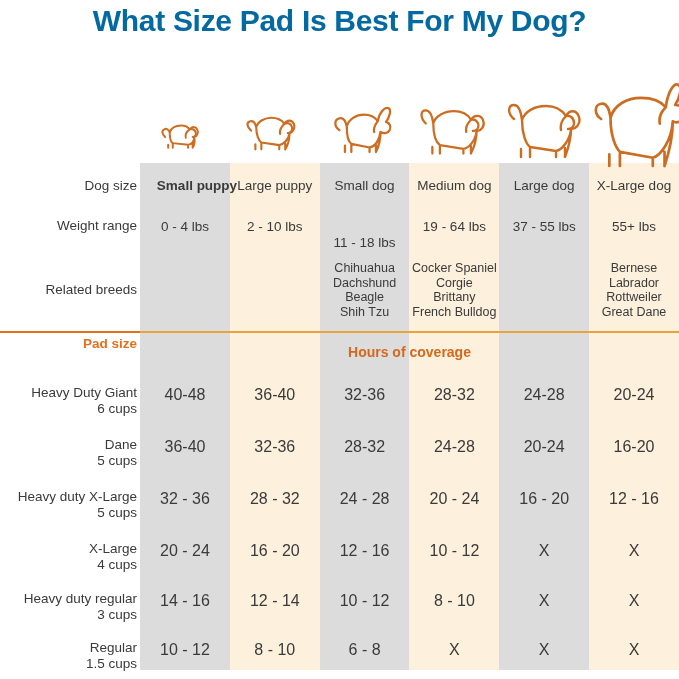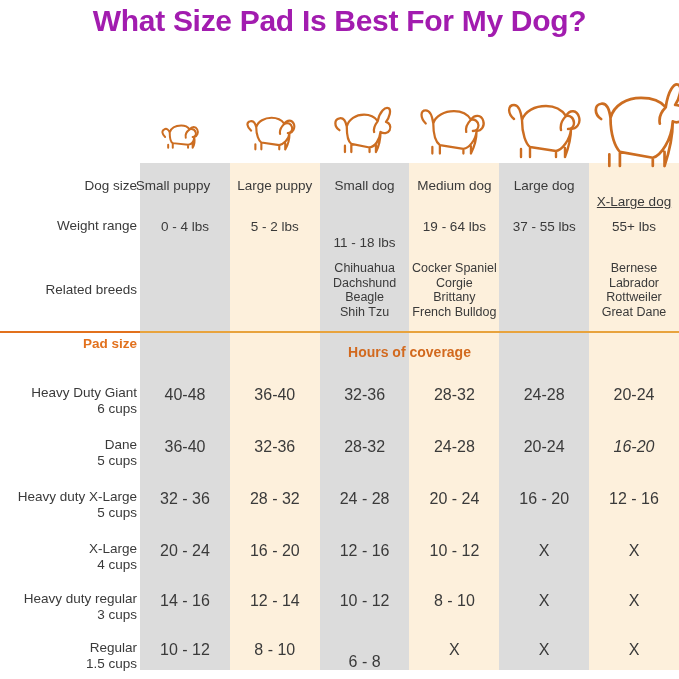--- a/index.html
+++ b/index.html
@@ -11,21 +11,21 @@
     overflow:hidden;
     position:relative;
   }
   #chart{position:relative;width:679px;height:679px;}
 
   .title{
     position:absolute;left:0;top:4px;width:679px;
     text-align:center;
     font-size:30px;
     font-weight:bold;
-    color:#a21caf;
+    color:#0369a1;
     letter-spacing:-0.3px;
     white-space:nowrap;
   }
 
   
   .bands{position:absolute;left:0;top:0;width:679px;height:679px;}
   .band{position:absolute;top:163px;height:507px;width:90px;}
 
   
   .grid{position:absolute;left:0;top:0;width:679px;height:679px;}
@@ -175,29 +175,29 @@
   <div class="hr-orange"></div>
   <div class="hr-orange2"></div>
 
   <div class="padlabel">
     <span>Pad size</span><br>
   </div>
   <div class="hours">Hours of coverage</div>
 
   <div class="grid">
       <div class="rowlabel" style="top: 178px;">Dog size</div>
-      <div class="cell" style="left: 128px; top: 178px;">Small puppy</div>
+      <div class="cell" style="left: 152px; top: 178px; font-weight: bold;">Small puppy</div>
       <div class="cell" style="left: 229.8px; top: 178px;">Large puppy</div>
       <div class="cell" style="left: 319.6px; top: 178px;">Small dog</div>
       <div class="cell" style="left: 409.4px; top: 178px;">Medium dog</div>
       <div class="cell" style="left: 499.2px; top: 178px;">Large dog</div>
-      <div class="cell" style="left: 589px; top: 194px; text-decoration: underline;">X-Large dog</div>
+      <div class="cell" style="left: 589px; top: 178px;">X-Large dog</div>
       <div class="rowlabel" style="top: 218px;">Weight range</div>
       <div class="cell" style="left: 140px; top: 219px;">0 - 4 lbs</div>
-      <div class="cell" style="left: 229.8px; top: 219px;">5 - 2 lbs</div>
+      <div class="cell" style="left: 229.8px; top: 219px;">2 - 10 lbs</div>
       <div class="cell" style="left: 319.6px; top: 235px;">11 - 18 lbs</div>
       <div class="cell" style="left: 409.4px; top: 219px;">19 - 64 lbs</div>
       <div class="cell" style="left: 499.2px; top: 219px;">37 - 55 lbs</div>
       <div class="cell" style="left: 589px; top: 219px;">55+ lbs</div>
       <div class="rowlabel" style="top: 282px;">Related breeds</div>
       <div class="cell breeds" style="left: 319.6px; top: 261px;">Chihuahua<br>Dachshund<br>Beagle<br>Shih Tzu</div>
       <div class="cell breeds" style="left: 409.4px; top: 261px;">Cocker Spaniel<br>Corgie<br>Brittany<br>French Bulldog</div>
       <div class="cell breeds" style="left: 589px; top: 261px;">Bernese<br>Labrador<br>Rottweiler<br>Great Dane</div>
       <div class="rowlabel" style="top: 385px;"><span>Heavy Duty Giant</span><br><span>6 cups</span></div>
       <div class="cell big" style="left: 140px; top: 386px;">40-48</div>
@@ -205,21 +205,21 @@
       <div class="cell big" style="left: 319.6px; top: 386px;">32-36</div>
       <div class="cell big" style="left: 409.4px; top: 386px;">28-32</div>
       <div class="cell big" style="left: 499.2px; top: 386px;">24-28</div>
       <div class="cell big" style="left: 589px; top: 386px;">20-24</div>
       <div class="rowlabel" style="top: 437px;"><span>Dane</span><br><span>5 cups</span></div>
       <div class="cell big" style="left: 140px; top: 438px;">36-40</div>
       <div class="cell big" style="left: 229.8px; top: 438px;">32-36</div>
       <div class="cell big" style="left: 319.6px; top: 438px;">28-32</div>
       <div class="cell big" style="left: 409.4px; top: 438px;">24-28</div>
       <div class="cell big" style="left: 499.2px; top: 438px;">20-24</div>
-      <div class="cell big" style="left: 589px; top: 438px; font-style: italic;">16-20</div>
+      <div class="cell big" style="left: 589px; top: 438px;">16-20</div>
       <div class="rowlabel" style="top: 489px;"><span>Heavy duty X-Large</span><br><span>5 cups</span></div>
       <div class="cell big" style="left: 140px; top: 490px;">32 - 36</div>
       <div class="cell big" style="left: 229.8px; top: 490px;">28 - 32</div>
       <div class="cell big" style="left: 319.6px; top: 490px;">24 - 28</div>
       <div class="cell big" style="left: 409.4px; top: 490px;">20 - 24</div>
       <div class="cell big" style="left: 499.2px; top: 490px;">16 - 20</div>
       <div class="cell big" style="left: 589px; top: 490px;">12 - 16</div>
       <div class="rowlabel" style="top: 541px;"><span>X-Large</span><br><span>4 cups</span></div>
       <div class="cell big" style="left: 140px; top: 542px;">20 - 24</div>
       <div class="cell big" style="left: 229.8px; top: 542px;">16 - 20</div>
@@ -230,18 +230,18 @@
       <div class="rowlabel" style="top: 591px;"><span>Heavy duty regular</span><br><span>3 cups</span></div>
       <div class="cell big" style="left: 140px; top: 592px;">14 - 16</div>
       <div class="cell big" style="left: 229.8px; top: 592px;">12 - 14</div>
       <div class="cell big" style="left: 319.6px; top: 592px;">10 - 12</div>
       <div class="cell big" style="left: 409.4px; top: 592px;">8 - 10</div>
       <div class="cell big" style="left: 499.2px; top: 592px;">X</div>
       <div class="cell big" style="left: 589px; top: 592px;">X</div>
       <div class="rowlabel" style="top: 640px;"><span>Regular</span><br><span>1.5 cups</span></div>
       <div class="cell big" style="left: 140px; top: 641px;">10 - 12</div>
       <div class="cell big" style="left: 229.8px; top: 641px;">8 - 10</div>
-      <div class="cell big" style="left: 319.6px; top: 641px; margin-top: 12px;">6 - 8</div>
+      <div class="cell big" style="left: 319.6px; top: 641px;">6 - 8</div>
       <div class="cell big" style="left: 409.4px; top: 641px;">X</div>
       <div class="cell big" style="left: 499.2px; top: 641px;">X</div>
       <div class="cell big" style="left: 589px; top: 641px;">X</div>
     </div>
 </div>
 
 </body></html>

